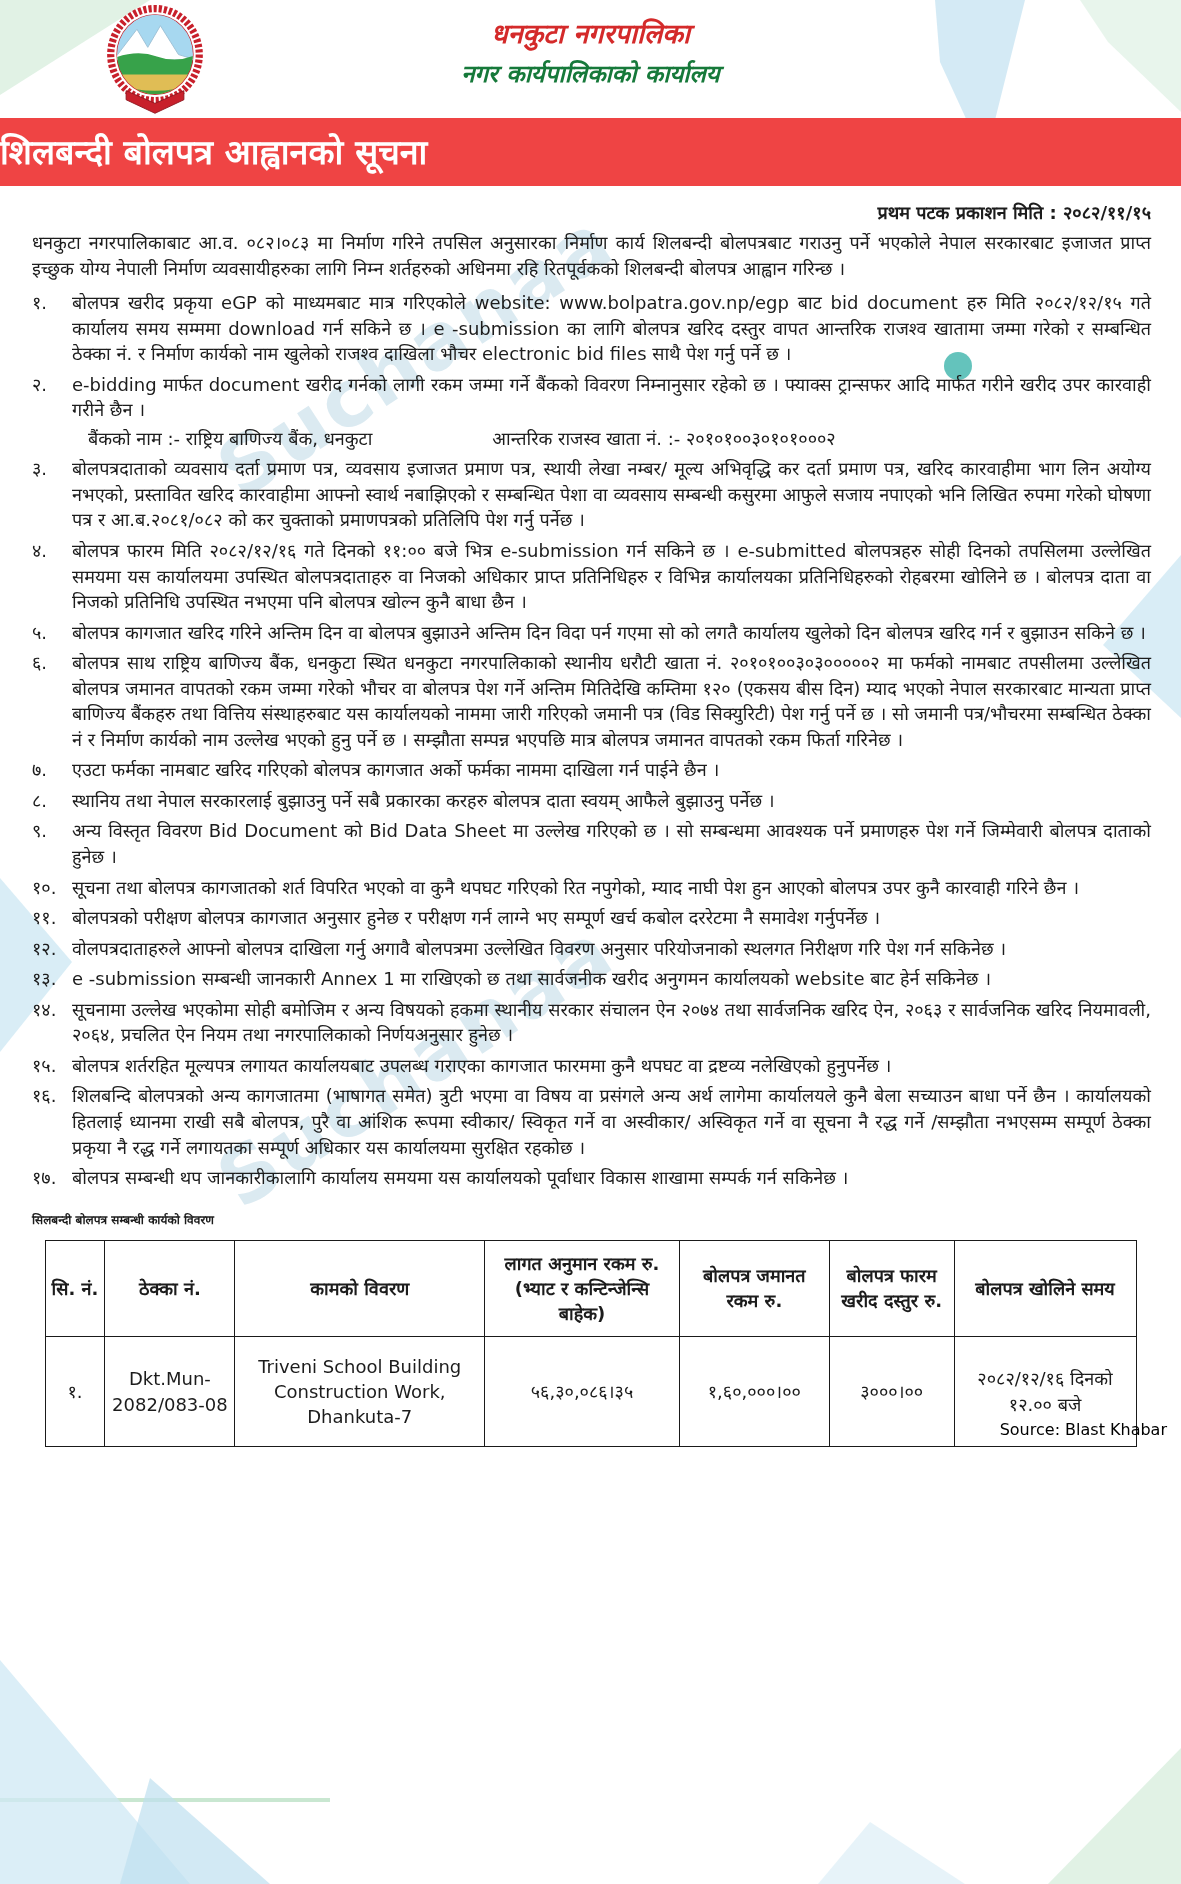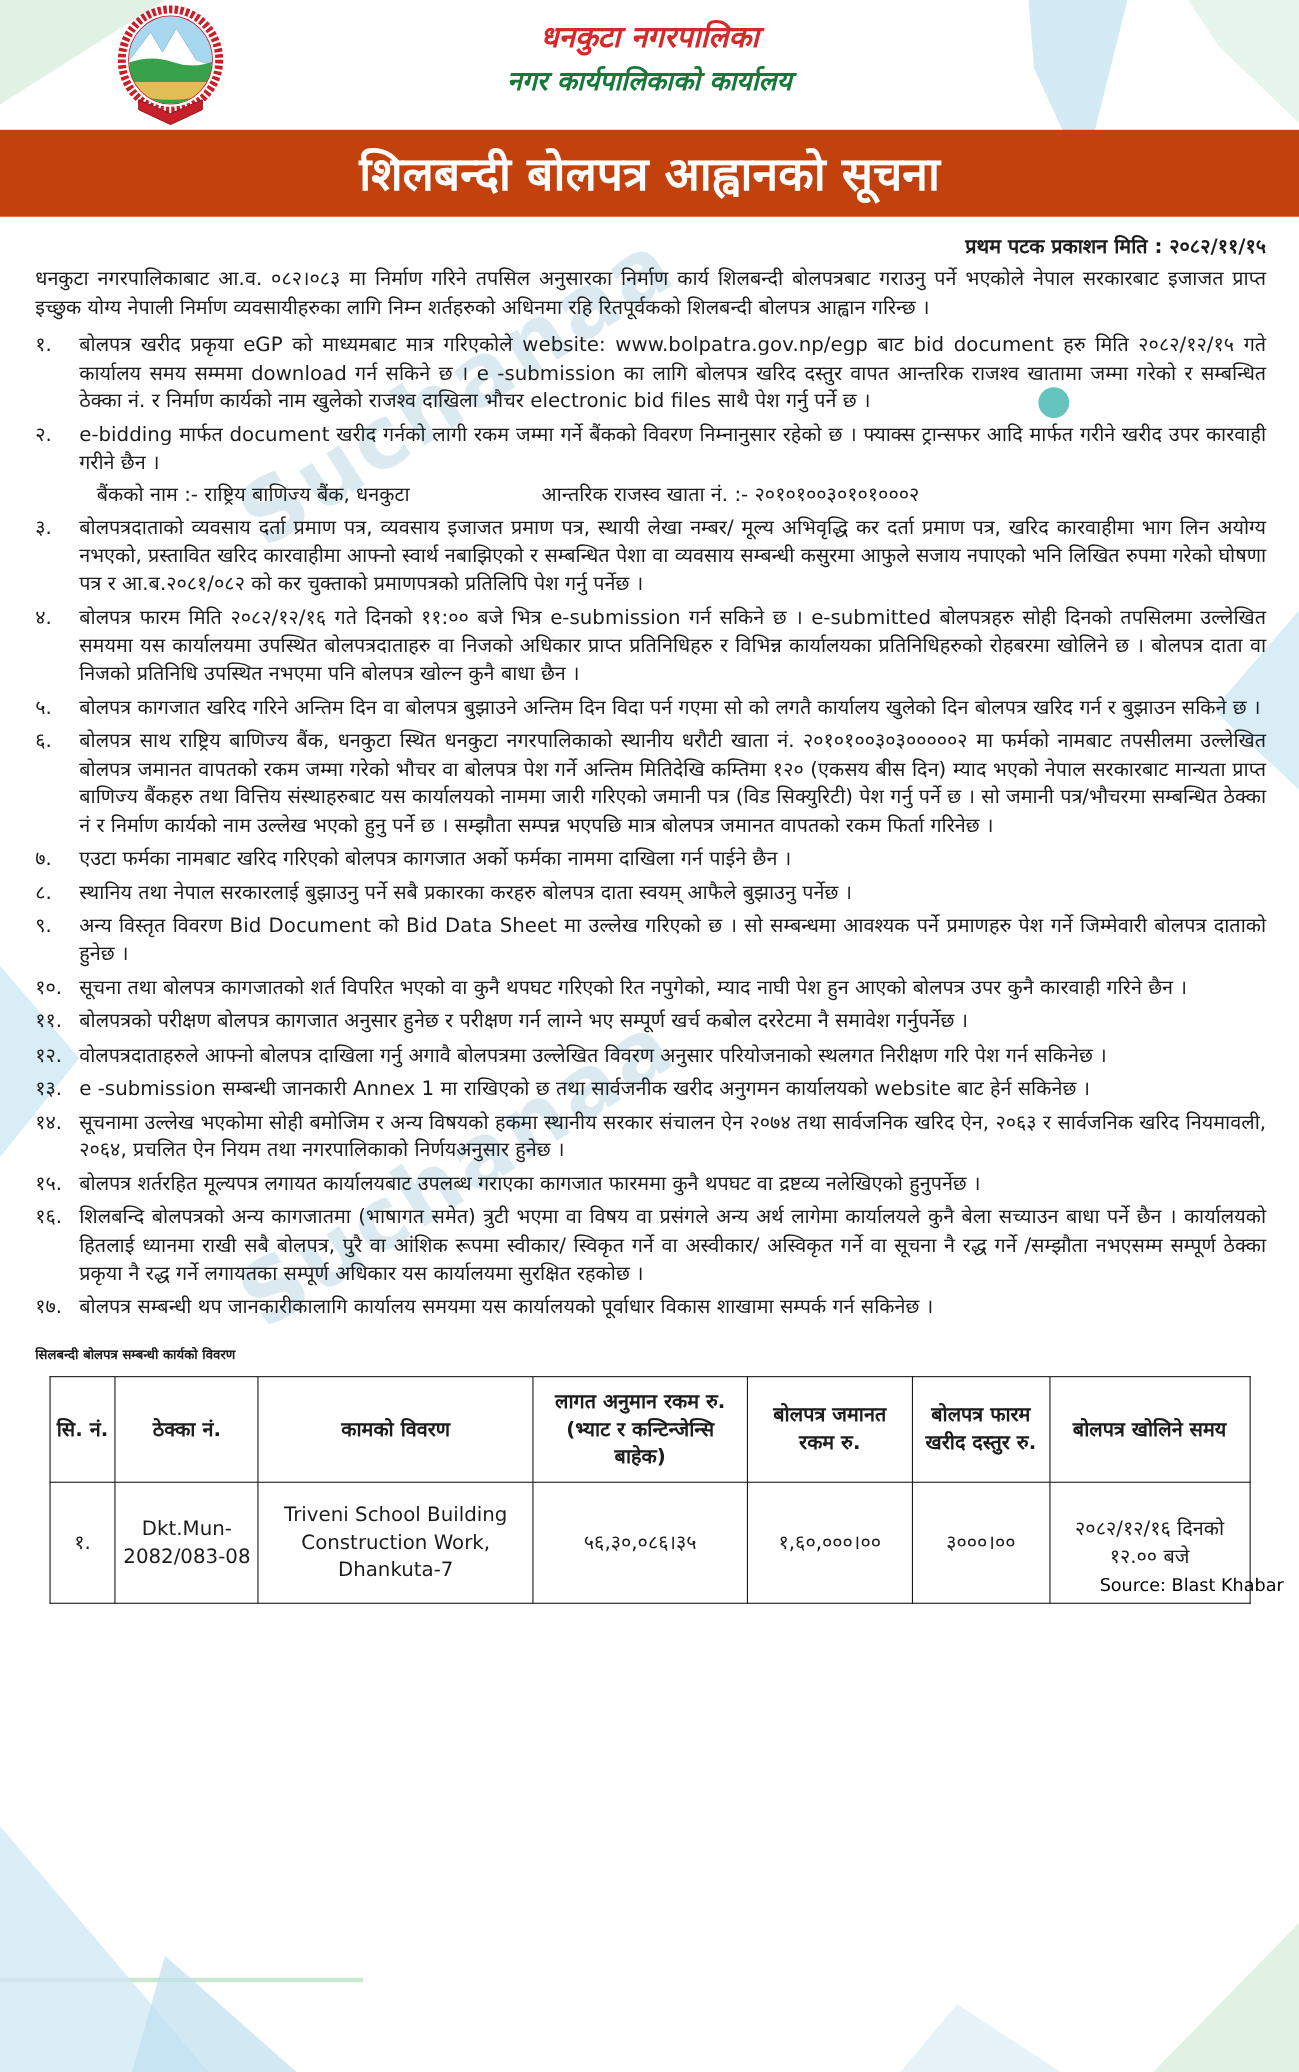--- a/index.html
+++ b/index.html
@@ -23,21 +23,21 @@
   .wm2 { left: 190px; top: 1020px; }
   .content { position: relative; z-index: 1; }
 
   .header { position: relative; height: 118px; padding-top: 6px; }
   .logo { position: absolute; left: 100px; top: 4px; }
   .header-text { text-align: center; padding-top: 8px; font-style: italic; }
   .muni   { color: #d42a2a; font-size: 27px; font-weight: bold; }
   .office { color: #16793a; font-size: 24px; font-weight: bold; margin-top: 5px; }
   .addr   { color: #16793a; font-size: 21px; font-weight: bold; margin-top: 5px; }
 
-  .banner { background: #c2410c; color: #ffffff; text-align: center; font-size: 42px; font-weight: bold; padding: 10px 0 12px; }
+  .banner { background: #ef4444; color: #ffffff; font-size: 34px; font-weight: bold; padding: 10px 0 12px; }
 
   .publine { text-align: right; font-weight: bold; font-size: 18px; padding: 14px 30px 2px; }
   .intro { margin: 0; padding: 4px 30px 2px 32px; font-size: 18px; line-height: 1.42; text-align: justify; }
 
   .items { padding: 2px 30px 0 32px; }
   .item { display: flex; margin-top: 5px; }
   .item-num { flex: 0 0 40px; font-size: 18px; line-height: 1.42; }
   .item-body { flex: 1; font-size: 18px; line-height: 1.42; text-align: justify; }
   .bank-line { display: flex; margin-top: 3px; text-align: left; }
   .bank-name { margin-left: 16px; }

